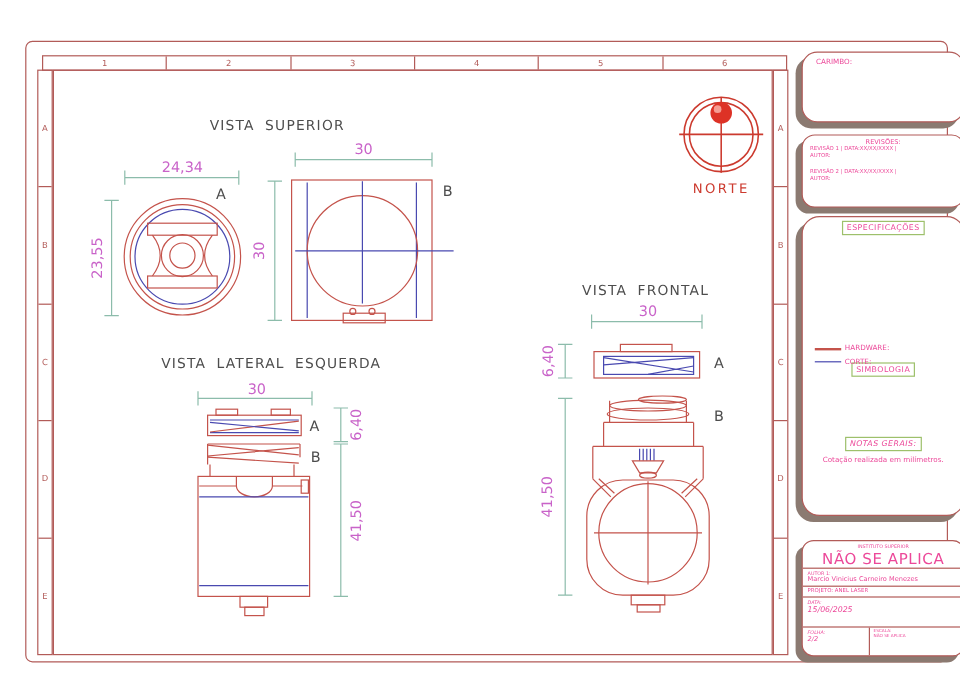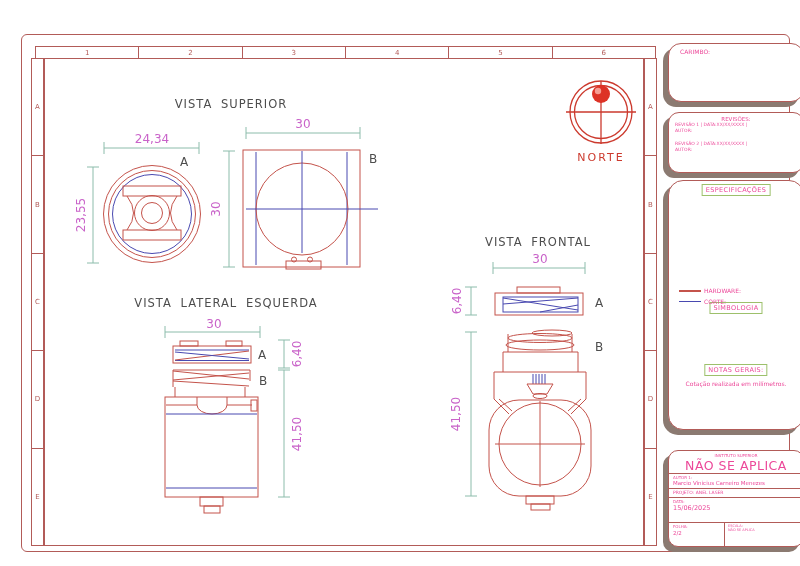--- a/index.html
+++ b/index.html
@@ -41,39 +41,39 @@
   .tb-carimbo .lab{position:absolute;left:11px;top:4px;font-size:6px;}
   .tb-rev{top:112px;height:61px;border-radius:11px;font-size:4.5px;}
   .tb-rev .rtitle{text-align:center;font-size:5.5px;margin-top:3px;}
   .tb-rev .rline{margin-left:6px;line-height:6px;}
   .tb-rev .gap{margin-top:7px;}
   .tb-espec{top:180px;height:250px;border-radius:15px;}
   .boxed{position:absolute;left:50%;transform:translateX(-50%);
     border:1px solid #9dc06b;padding:1px 3px;font-size:6.5px;letter-spacing:.4px;white-space:nowrap;}
   .bt-espec{top:3px;}
   .bt-simb{top:82px;margin-top:39px;}
-  .bt-notas{top:183px;}
+  .bt-notas{top:183px;font-style:italic;}
   .legend{position:absolute;left:10px;display:flex;align-items:center;gap:3px;font-size:6px;}
   .leg-hw{top:106px;}
   .leg-corte{top:117px;}
   .sw{display:inline-block;width:22px;}
   .sw.hardware{border-top:2px solid #c4534b;}
   .sw.corte{border-top:1.5px solid #4949b0;}
   .notas-text{position:absolute;top:199px;width:100%;text-align:center;font-size:6px;}
   
   .tb-info{top:450px;height:97px;border-radius:10px;display:flex;flex-direction:column;overflow:hidden;}
   .inst{text-align:center;font-size:4px;margin-top:2px;line-height:5px;}
   .nsa{text-align:center;font-size:12.5px;letter-spacing:.5px;line-height:15px;}
   .irow{border-top:1px solid #b25b58;box-sizing:border-box;}
   .autor{padding:1px 4px;}
   .autor .sl{display:block;font-size:4px;line-height:5px;}
   .autor .val{display:block;font-size:5.5px;line-height:7px;}
   .projeto{padding:1px 4px;font-size:4.5px;line-height:6px;}
   .two{display:flex;flex:1;}
-  .two .cellL{width:55px;box-sizing:border-box;padding:1px 4px;}
+  .two .cellL{width:55px;box-sizing:border-box;padding:1px 4px;font-style:italic;}
   .two .cellR{flex:1;border-left:1px solid #b25b58;box-sizing:border-box;padding:1px 3px;}
   .sl{font-size:4px;line-height:5px;display:block;}
   .dval{font-size:6.5px;line-height:9px;display:block;}
   .keyval{font-size:14px;line-height:15px;display:block;letter-spacing:.5px;}
   .folhaval{font-size:5.5px;line-height:8px;display:block;}
   .cellR.stack{padding:0;display:flex;flex-direction:column;}
   .mini{flex:1;padding:1px 3px;box-sizing:border-box;}
   .mini span{display:block;font-size:3.5px;line-height:4.5px;}
 </style>
 </head>

